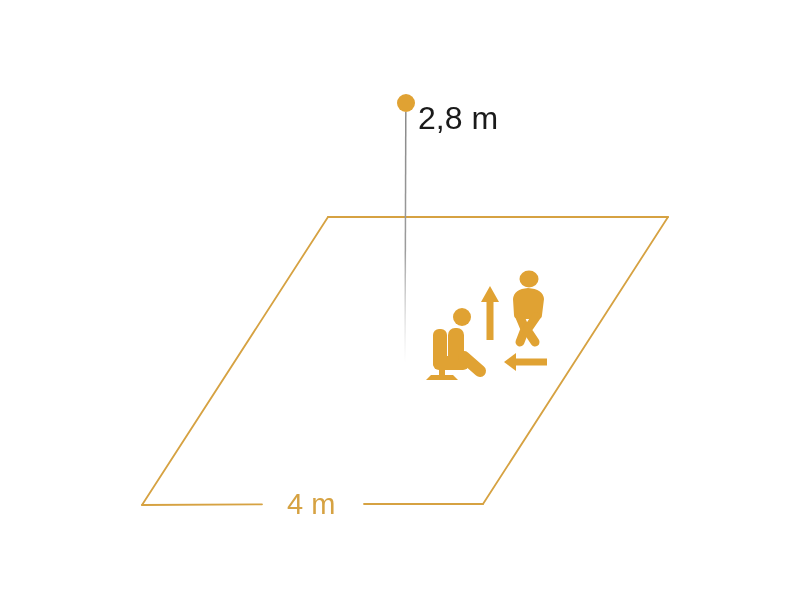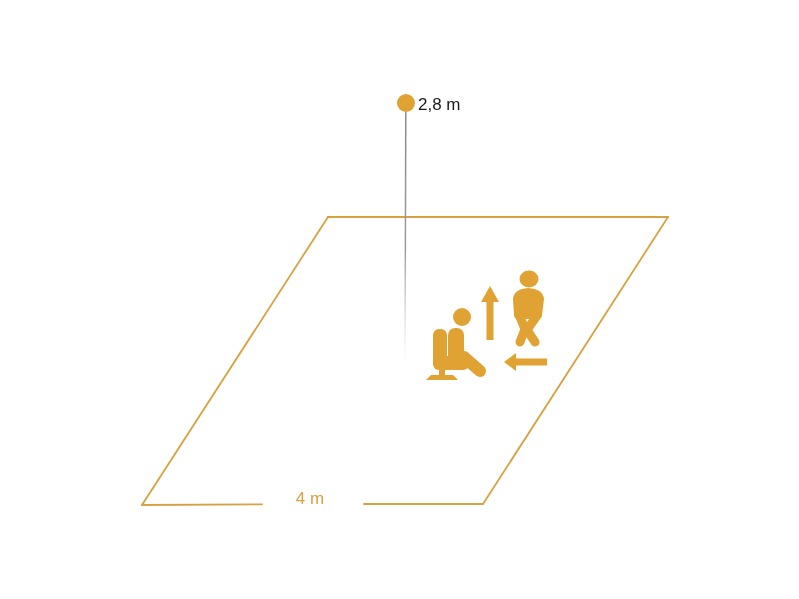--- a/index.html
+++ b/index.html
@@ -33,30 +33,30 @@
     stroke-linecap: round;
     stroke-linejoin: round;
   }
   .label {
     position: absolute;
     white-space: nowrap;
     line-height: 1;
   }
   .label-height {
     left: 418px;
-    top: 96px;
-    font-size: 17px;
+    top: 102px;
+    font-size: 32px;
     color: var(--label-dark);
   }
   .label-range {
     left: 287px;
     top: 490px;
     width: 46px;
     text-align: center;
-    font-size: 17px;
+    font-size: 29px;
     color: var(--outline-orange);
   }
 </style>
 </head>
 <body>
 
 <div class="stage">
 
   <svg width="799" height="599" viewBox="0 0 799 599">
 

